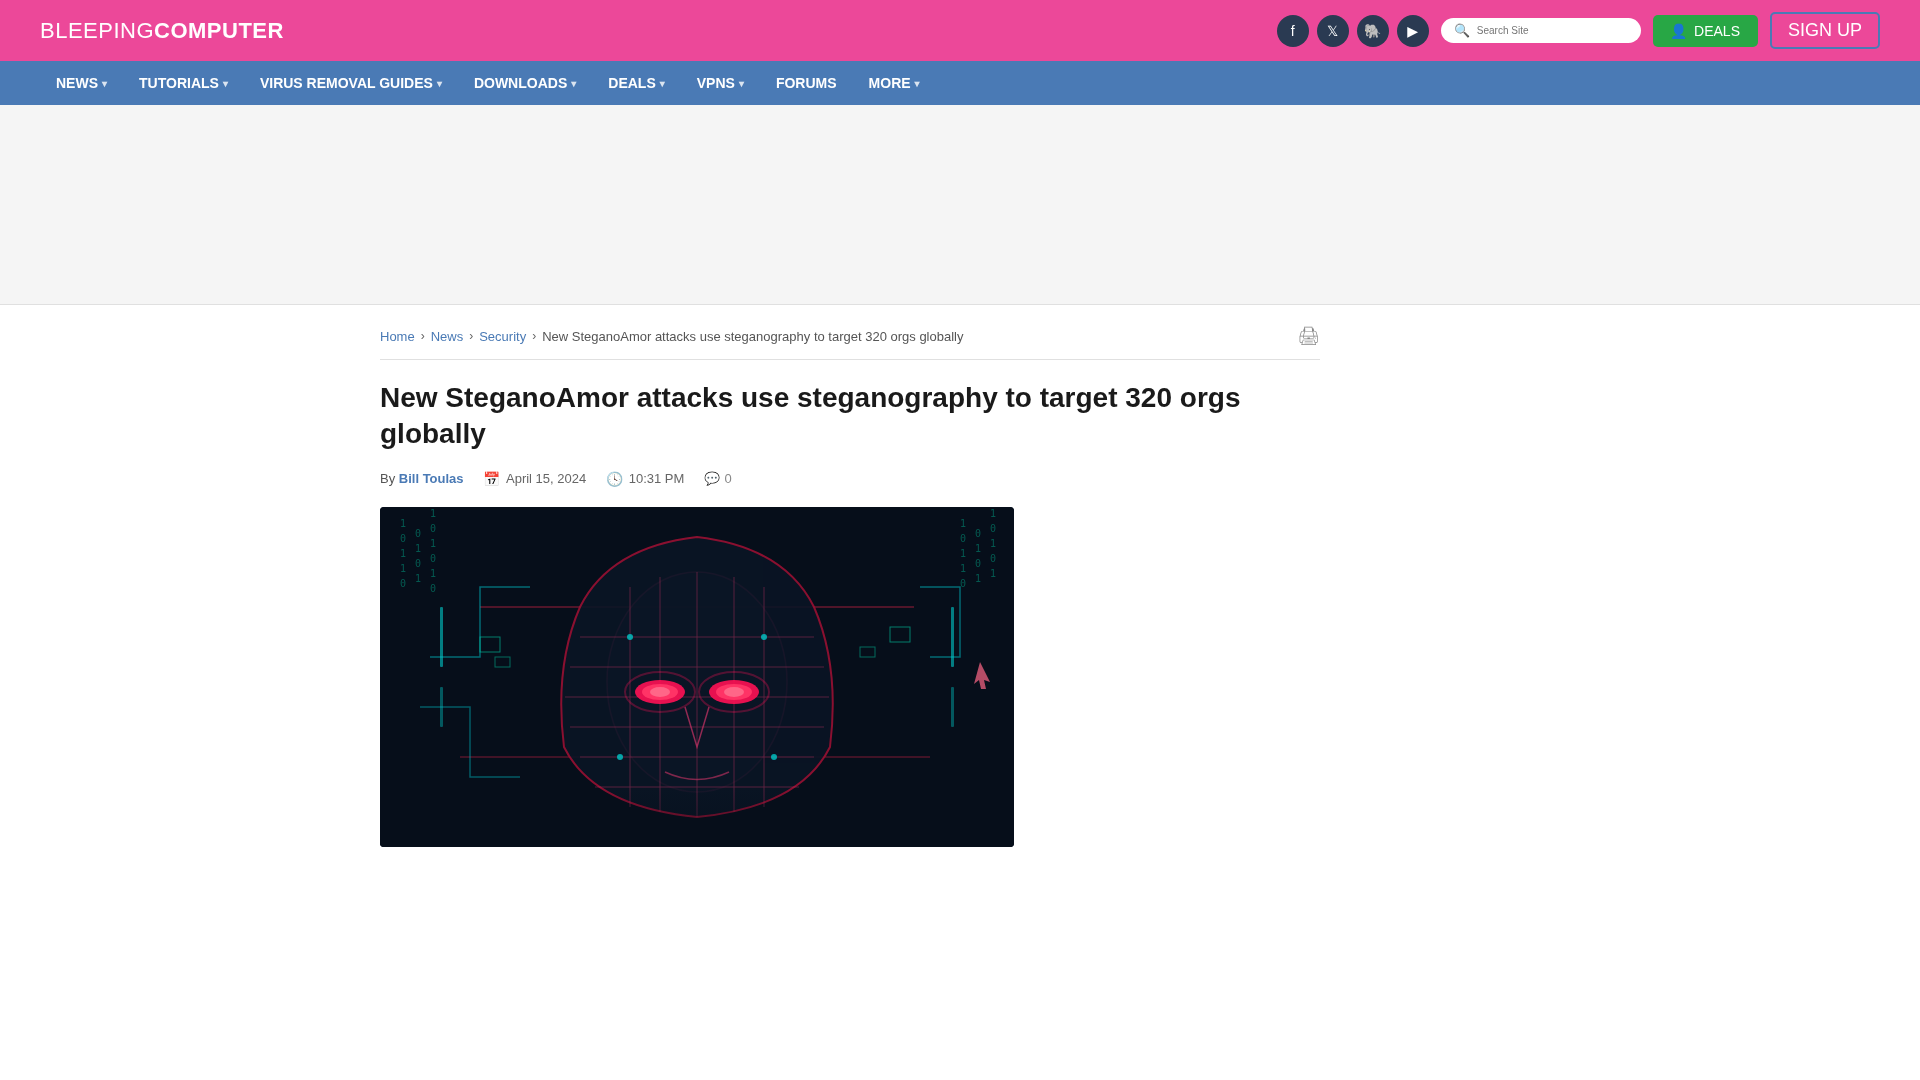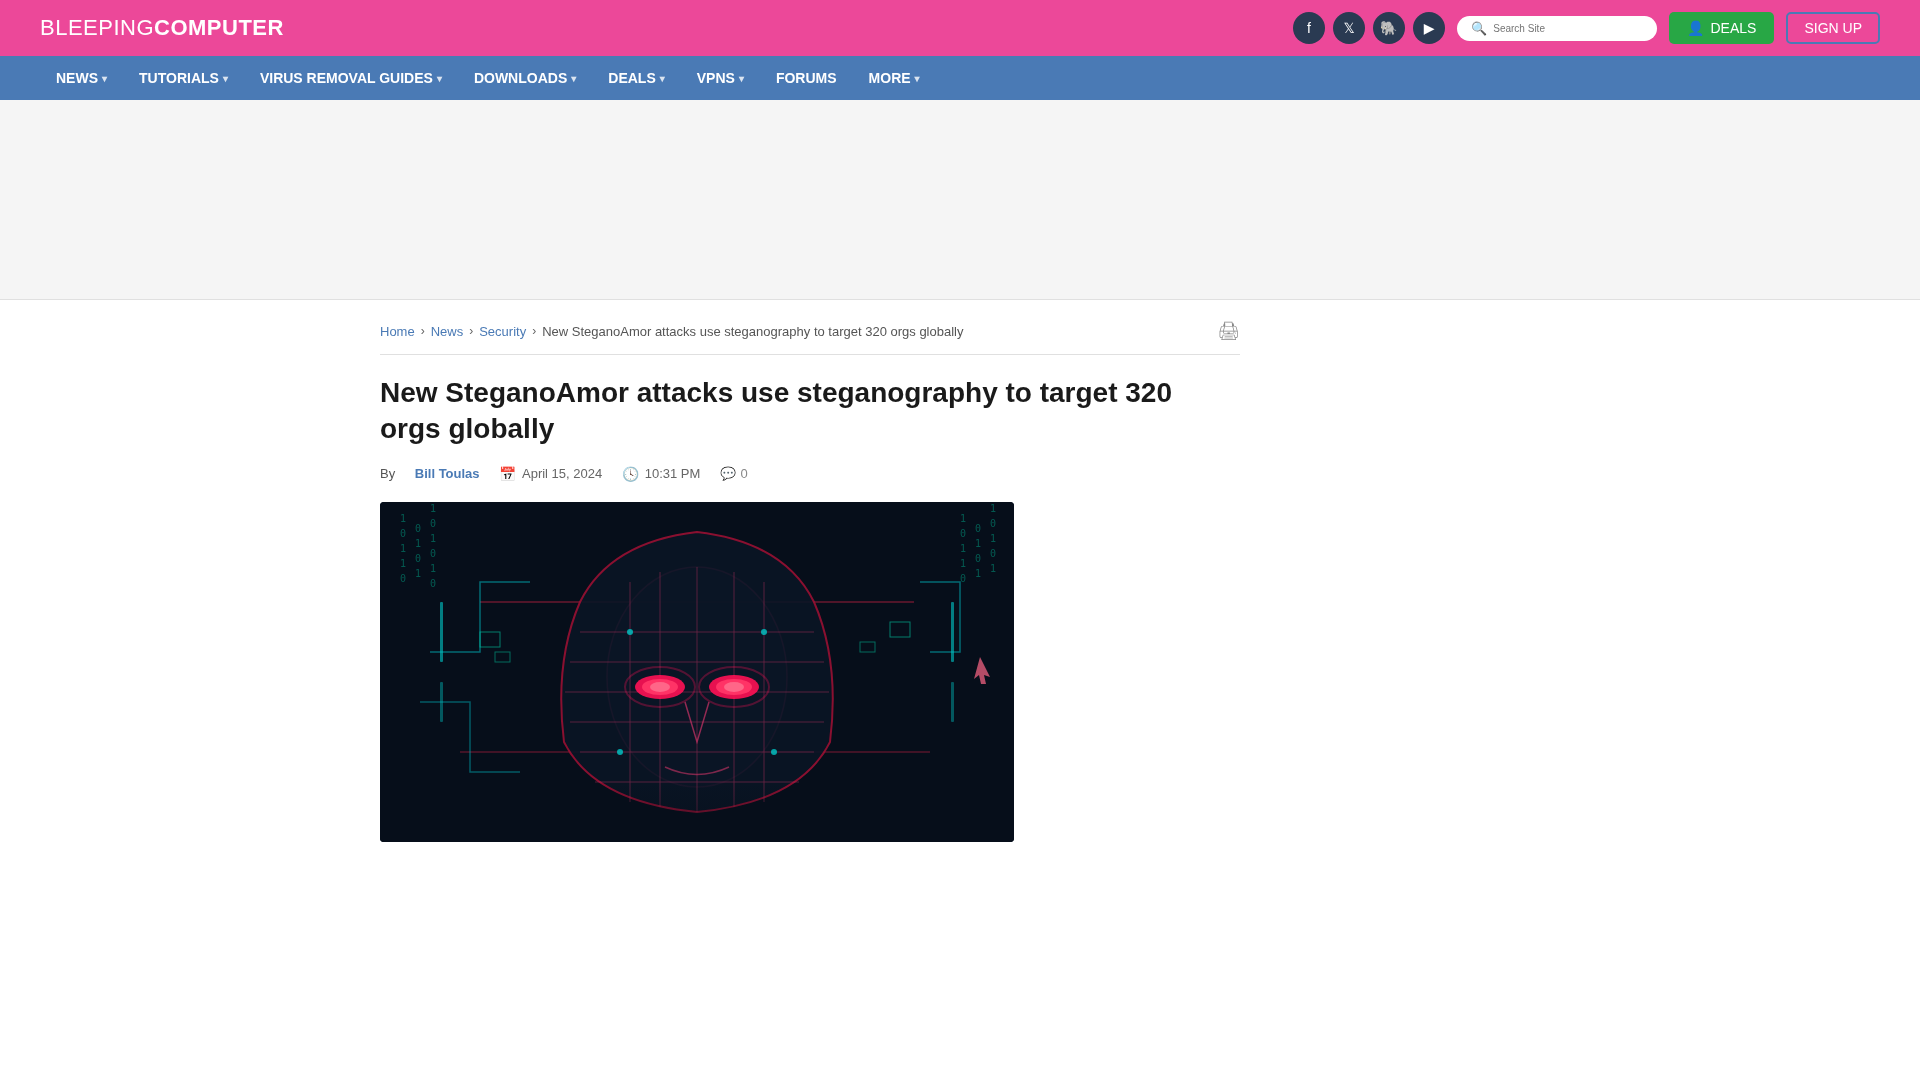--- a/index.html
+++ b/index.html
@@ -75,21 +75,21 @@
       display: flex;
       align-items: center;
       gap: 6px;
     }
     .btn-signup {
       background: transparent;
       color: #fff;
       border: 2px solid #4a7ab5;
       padding: 6px 16px;
       border-radius: 5px;
-      font-size: 14px;
+      font-size: 18px;
       cursor: pointer;
     }
 
     
     .nav {
       background: #4a7ab5;
       display: flex;
       align-items: center;
       padding: 0 40px;
     }
@@ -171,21 +171,20 @@
       margin-bottom: 20px;
       flex-wrap: wrap;
     }
     .article-meta .by {
       color: #555;
     }
     .article-meta .author-link {
       color: #4a7ab5;
       text-decoration: none;
       font-weight: 600;
-      margin-left: 16px;
     }
     .meta-item {
       display: flex;
       align-items: center;
       gap: 5px;
     }
     .meta-icon {
       font-size: 14px;
       color: #888;
     }
@@ -209,20 +208,21 @@
       align-items: center;
       justify-content: center;
     }
 
     
     .page-wrapper {
       display: flex;
       max-width: 1200px;
       margin: 0 auto;
       padding: 0 20px;
+      flex-direction: column;
     }
     .content-area {
       flex: 1;
       max-width: 940px;
       padding: 20px 0;
     }
     .sidebar {
       width: 300px;
       padding: 20px 0 20px 30px;
       flex-shrink: 0;

